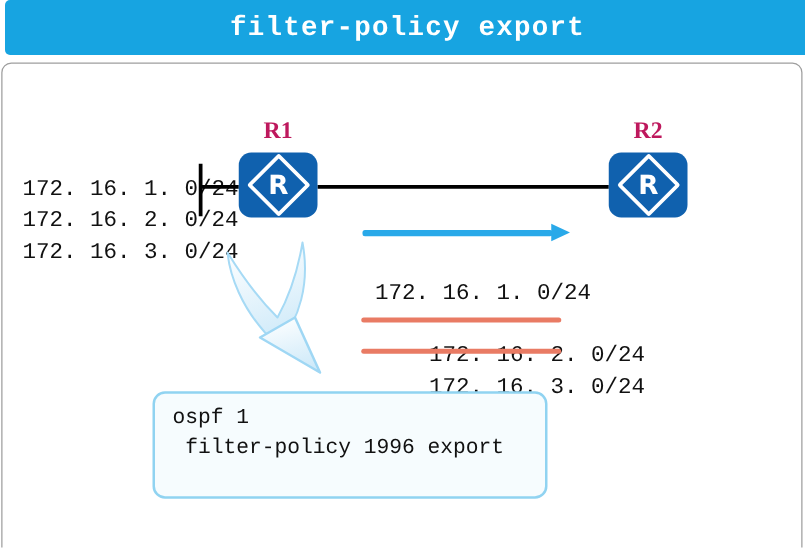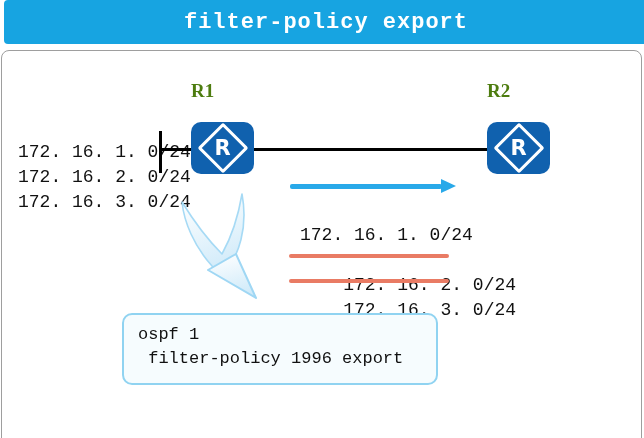--- a/index.html
+++ b/index.html
@@ -42,34 +42,34 @@
   }
   .diamond{
     width:30px;height:30px;border:3px solid #fff;transform:rotate(45deg);
     display:flex;align-items:center;justify-content:center;border-radius:2px;
   }
   .diamond span{
     transform:rotate(-45deg);color:#fff;font-family:"DejaVu Sans", sans-serif;
     font-weight:bold;font-size:21px;line-height:1;
   }
   .rlabel{
-    position:absolute;width:63px;top:80px;
-    font-family:"Liberation Serif", serif;font-weight:bold;font-size:19px;color:#4d7c0f;
+    position:absolute;width:63px;text-align:center;top:94px;
+    font-family:"Liberation Serif", serif;font-weight:bold;font-size:19px;color:#be185d;
   }
   
   .adv-arrow-shaft{position:absolute;left:290px;top:184px;width:152px;height:5px;background:#29A9E9;border-radius:2px;}
   .adv-arrow-head{
     position:absolute;left:441px;top:179px;width:0;height:0;
     border-left:15px solid #29A9E9;border-top:7.5px solid transparent;border-bottom:7.5px solid transparent;
   }
   
   .swoosh{position:absolute;left:176px;top:192px;}
   
   .configbox{
-    position:absolute;left:122px;top:313px;width:316px;height:72px;
+    position:absolute;left:122px;top:313px;width:316px;height:86px;
     border:2px solid #90D3F1;border-radius:10px;background:#F6FCFE;
     box-sizing:border-box;padding:8px 0 0 14px;
   }
   .configbox .cfgline{font-size:17px;line-height:24px;color:#111;white-space:pre;}
 </style>
 </head>
 <body>
 
 <div class="titlebar">
   <span>filter-policy export</span>

